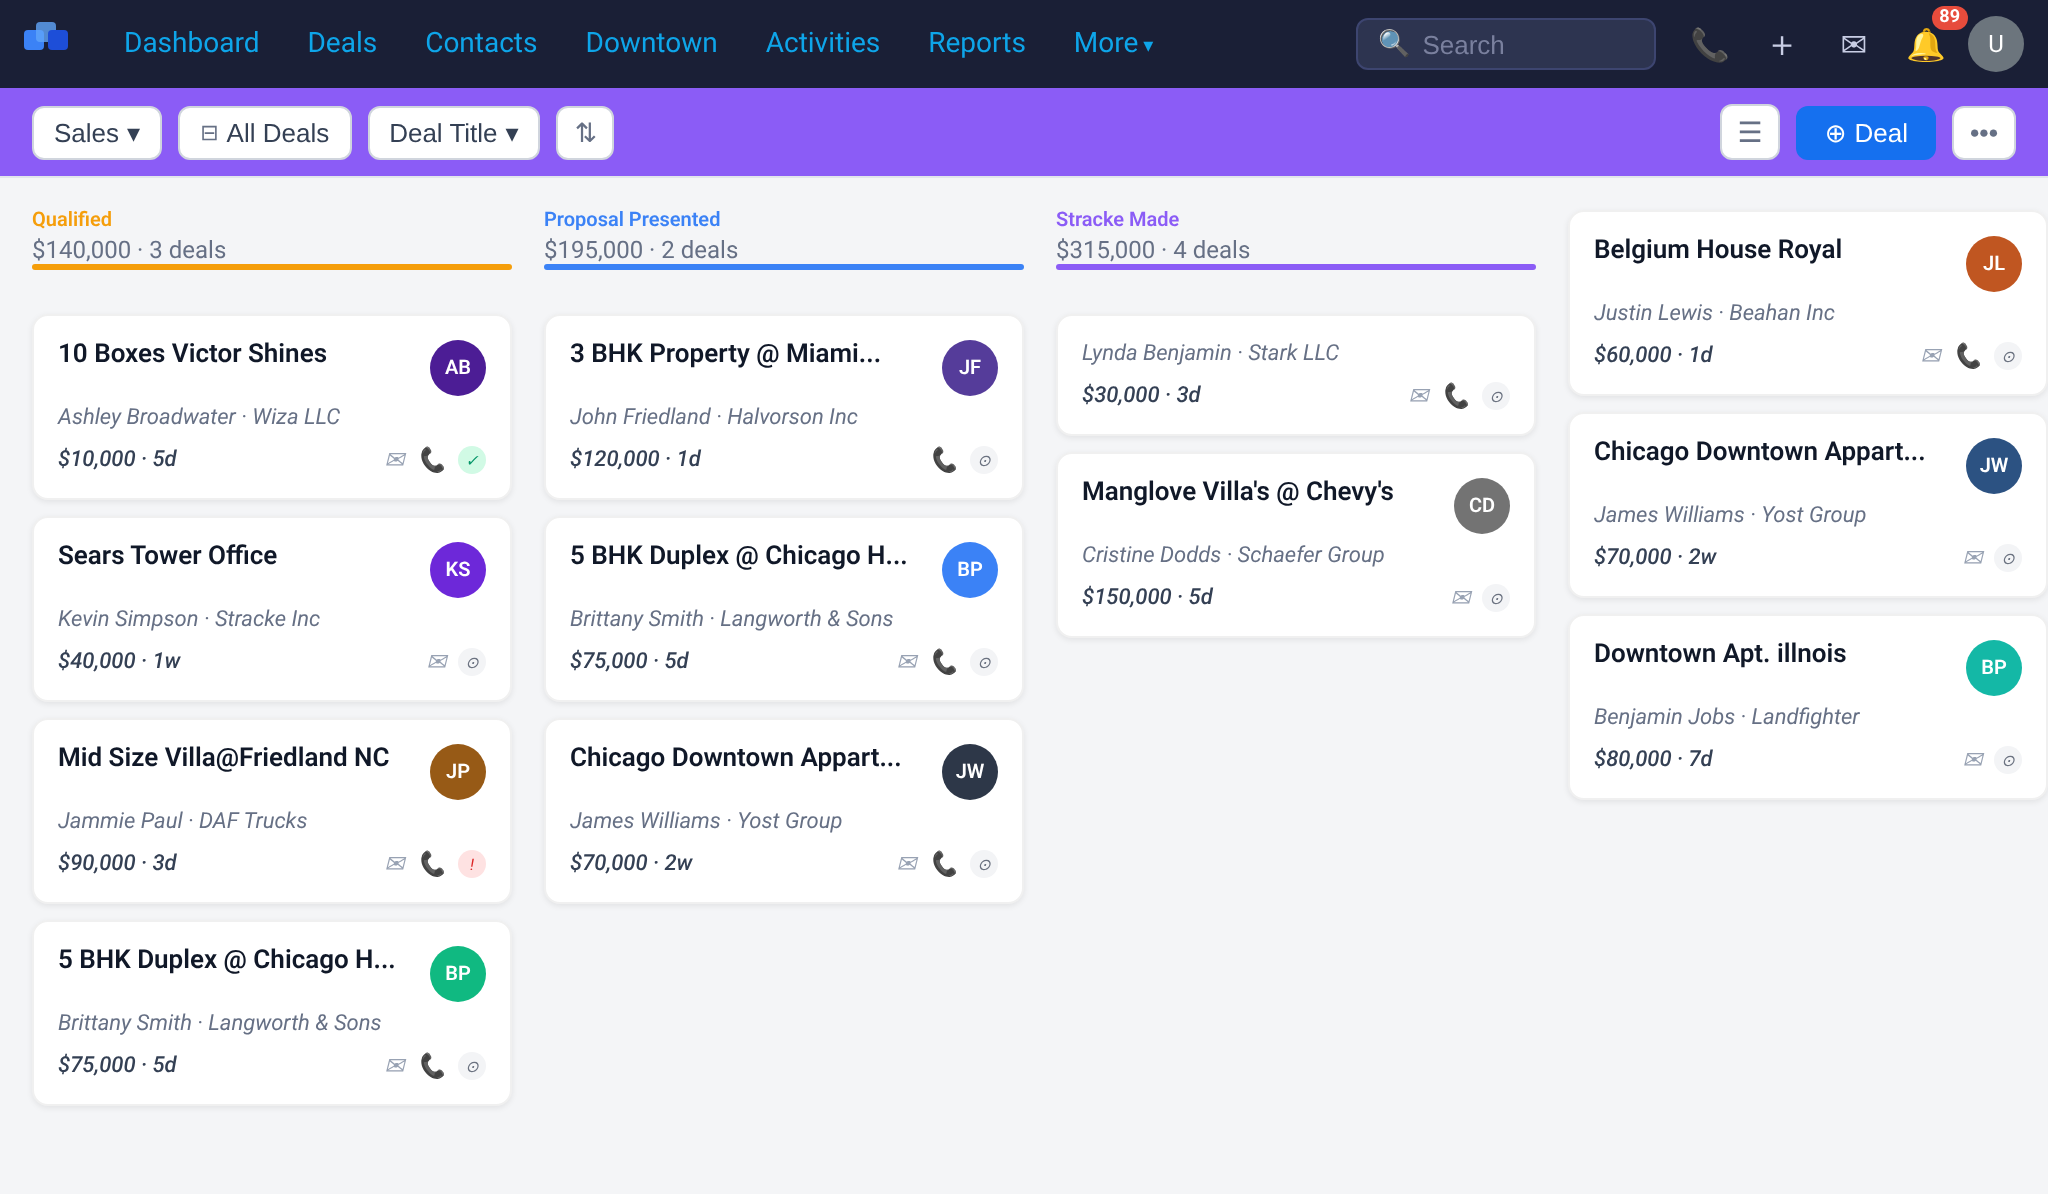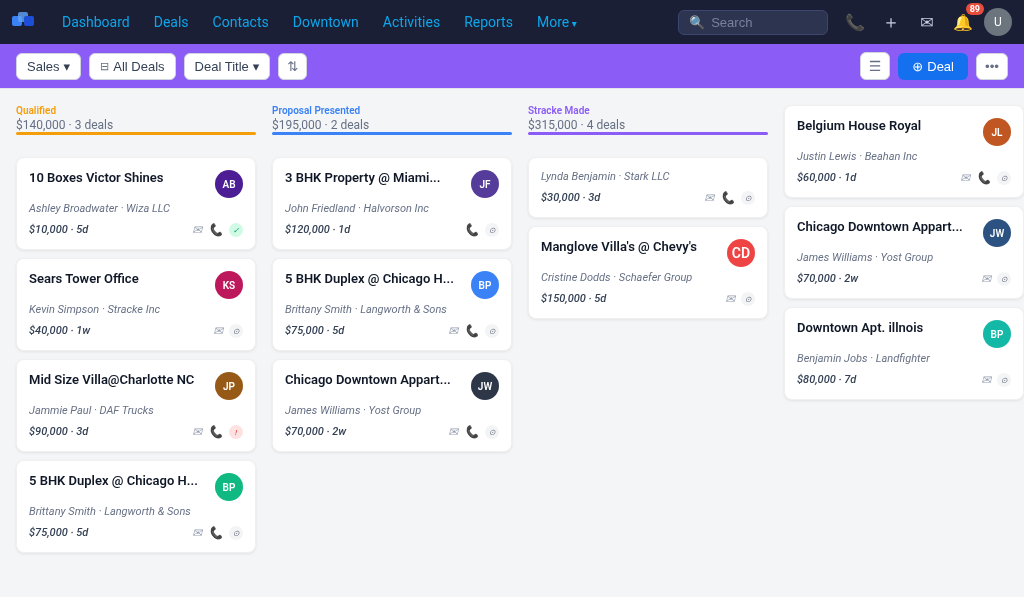--- a/index.html
+++ b/index.html
@@ -377,34 +377,34 @@
               <div class="card-actions">
                 <span class="card-action-icon">✉</span>
                 <span class="card-action-icon">📞</span>
                 <span class="card-action-icon status-dot status-green">✓</span>
               </div>
             </div>
           </div>
           <div class="deal-card">
             <div class="card-top">
               <div class="card-title">Sears Tower Office</div>
-              <div class="card-avatar" style="background: #be185d; font-size: 10px;">KS</div>
+              <div class="card-avatar" style="background: #6d28d9; font-size: 10px;">KS</div>
             </div>
             <div class="card-subtitle">Kevin Simpson · Stracke Inc</div>
             <div class="card-footer">
               <span class="card-amount-time">$40,000 · 1w</span>
               <div class="card-actions">
                 <span class="card-action-icon">✉</span>
                 <span class="card-action-icon status-dot status-gray">⊙</span>
               </div>
             </div>
           </div>
           <div class="deal-card">
             <div class="card-top">
-              <div class="card-title">Mid Size Villa@Charlotte NC</div>
+              <div class="card-title">Mid Size Villa@Friedland NC</div>
               <div class="card-avatar" style="background: rgb(151, 90, 22); font-size: 10px;">JP</div>
             </div>
             <div class="card-subtitle">Jammie Paul · DAF Trucks</div>
             <div class="card-footer">
               <span class="card-amount-time">$90,000 · 3d</span>
               <div class="card-actions">
                 <span class="card-action-icon">✉</span>
                 <span class="card-action-icon">📞</span>
                 <span class="card-action-icon status-dot status-red">!</span>
               </div>
@@ -494,21 +494,21 @@
               <div class="card-actions">
                 <span class="card-action-icon">✉</span>
                 <span class="card-action-icon">📞</span>
                 <span class="card-action-icon status-dot status-gray">⊙</span>
               </div>
             </div>
           </div>
           <div class="deal-card">
             <div class="card-top">
               <div class="card-title">Manglove Villa's @ Chevy's</div>
-              <div class="card-avatar" style="background: #ef4444; font-size: 14px;">CD</div>
+              <div class="card-avatar" style="background: #737373; font-size: 10px;">CD</div>
             </div>
             <div class="card-subtitle">Cristine Dodds · Schaefer Group</div>
             <div class="card-footer">
               <span class="card-amount-time">$150,000 · 5d</span>
               <div class="card-actions">
                 <span class="card-action-icon">✉</span>
                 <span class="card-action-icon status-dot status-gray">⊙</span>
               </div>
             </div>
           </div>

